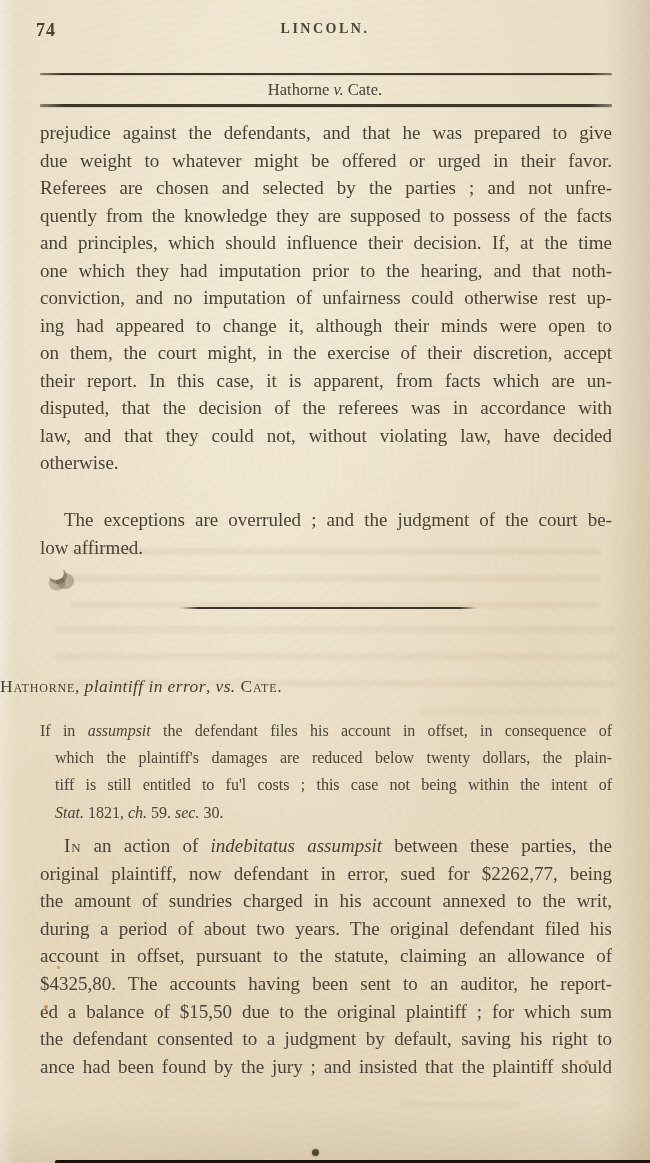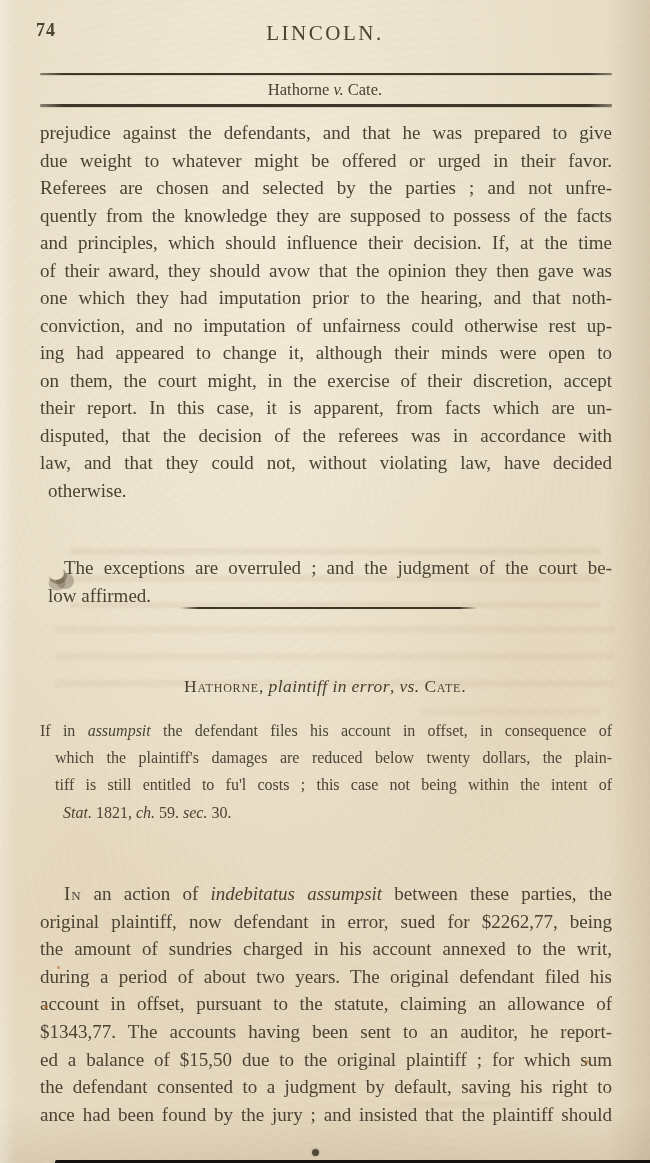--- a/index.html
+++ b/index.html
@@ -21,34 +21,34 @@
   }
   
   .grain{
     position:absolute;inset:0;pointer-events:none;opacity:0.5;
     background:
       repeating-radial-gradient(circle at 30% 40%, rgba(201,177,137,0.05) 0 3px, rgba(255,255,255,0.04) 3px 7px),
       repeating-radial-gradient(circle at 70% 70%, rgba(201,177,137,0.05) 0 4px, rgba(255,255,255,0.03) 4px 9px);
   }
   .header-row{position:absolute;top:20px;left:0;width:100%;height:26px;}
   .pagenum{position:absolute;left:36px;top:0;font-size:18px;font-weight:bold;letter-spacing:1px;color:#4b4330;}
-  .running-title{position:absolute;left:0;top:1px;width:100%;text-align:center;font-size:21px;letter-spacing:2.5px;font-weight:normal;color:#4b4332;}
+  .running-title{position:absolute;left:0;top:1px;width:100%;text-align:center;font-size:14px;letter-spacing:2.5px;font-weight:bold;color:#4b4332;}
   .rule{position:absolute;left:40px;width:572px;height:2px;background:linear-gradient(90deg,rgba(62,55,40,0.55),#3e3728 4%,#3e3728 96%,rgba(62,55,40,0.55));border-radius:1px;box-shadow:0 0.5px 0 rgba(62,55,40,0.25);}
   .rule-top{top:73px;}
   .rule-bottom{top:104px;height:2.5px;}
   .running-head{position:absolute;top:80px;left:0;width:100%;text-align:center;font-size:16.5px;color:#4a4234;}
   .textblock{position:absolute;left:40px;width:572px;}
   .p1{top:119px;font-size:19px;line-height:27.5px;}
   .p2{top:506px;font-size:19px;line-height:28px;}
   .line{text-align:justify;text-align-last:justify;white-space:normal;}
-  .line.last{text-align:left;text-align-last:left;margin-left:8px;}
-  .line.indent{text-indent:24px;margin-top:48px;}
+  .line.last{text-align:left;text-align-last:left;}
+  .line.indent{text-indent:24px;}
   .line.hang{padding-left:15px;text-align:right;}
   .divider{position:absolute;top:607px;left:180px;width:297px;height:2px;background:linear-gradient(90deg,rgba(62,55,40,0),#3e3728 6%,#3e3728 94%,rgba(62,55,40,0));}
-  .caption{position:absolute;top:676px;left:0;width:100%;text-align:center;font-size:17.5px;letter-spacing:0.4px;color:#484031;}
+  .caption{position:absolute;top:676px;left:0;width:100%;font-size:17.5px;letter-spacing:0.4px;color:#484031;}
   .sc{font-variant:small-caps;letter-spacing:0.8px;}
   .headnote{top:717px;font-size:16px;line-height:27.2px;color:#4c4436;}
   .bodypara{top:832px;font-size:19px;line-height:27.6px;}
   
   .ghost{position:absolute;pointer-events:none;filter:blur(1.6px);
     background:repeating-linear-gradient(180deg, rgba(163,136,96,0) 0 8px, rgba(163,136,96,0.14) 8px 15px, rgba(163,136,96,0) 15px 27px);}
   .ghost1{top:540px;left:70px;width:530px;height:68px;opacity:0.75;}
   .ghost2{top:618px;left:55px;width:560px;height:70px;opacity:0.65;}
   .ghost3{top:700px;left:420px;width:180px;height:30px;opacity:0.5;}
   .ghost4{top:1093px;left:400px;width:120px;height:26px;opacity:0.55;}
@@ -82,21 +82,20 @@
   <div class="rule rule-top"></div>
   <div class="running-head">Hathorne <i>v.</i> Cate.</div>
   <div class="rule rule-bottom"></div>
 
   <div class="textblock p1">
       <div class="line">prejudice against the defendants, and that he was prepared to give</div>
       <div class="line">due weight to whatever might be offered or urged in their favor.</div>
       <div class="line">Referees are chosen and selected by the parties ; and not unfre-</div>
       <div class="line">quently from the knowledge they are supposed to possess of the facts</div>
       <div class="line">and principles, which should influence their decision.  If, at the time</div>
-      <div class="line">of their award, they should avow that the opinion they then gave was</div>
       <div class="line">one which they had imputation prior to the hearing, and that noth-</div>
       <div class="line">conviction, and no imputation of unfairness could otherwise rest up-</div>
       <div class="line">ing had appeared to change it, although their minds were open to</div>
       <div class="line">on them, the court might, in the exercise of their discretion, accept</div>
       <div class="line">their report.  In this case, it is apparent, from facts which are un-</div>
       <div class="line">disputed, that the decision of the referees was in accordance with</div>
       <div class="line">law, and that they could not, without violating law, have decided</div>
       <div class="line last">otherwise.</div>
     </div>
   <div class="textblock p2">
@@ -114,21 +113,21 @@
       <div class="line hang">tiff is still entitled to fu'l costs ; this case not being within the intent of</div>
       <div class="line hang last"><i>Stat.</i> 1821, <i>ch.</i> 59. <i>sec.</i> 30.</div>
     </div>
 
   <div class="textblock bodypara">
       <div class="line indent"><span class="sc">In</span> an action of <i>indebitatus assumpsit</i> between these parties, the</div>
       <div class="line">original plaintiff, now defendant in error, sued for $2262,77, being</div>
       <div class="line">the amount of sundries charged in his account annexed to the writ,</div>
       <div class="line">during a period of about two years.  The original defendant filed his</div>
       <div class="line">account in offset, pursuant to the statute, claiming an allowance of</div>
-      <div class="line">$1343,77.  The accounts having been sent to an auditor, he report-</div>
+      <div class="line">$4325,80.  The accounts having been sent to an auditor, he report-</div>
       <div class="line">ed a balance of $15,50 due to the original plaintiff ; for which sum</div>
       <div class="line">the defendant consented to a judgment by default, saving his right to</div>
       <div class="line">ance had been found by the jury ; and insisted that the plaintiff should</div>
     </div>
 
   <div class="speck smudge"></div>
   <div class="speck speck-dark"></div>
   <div class="speck speck-orange1"></div>
   <div class="speck speck-orange2"></div>
   <div class="speck speck-orange3"></div>

